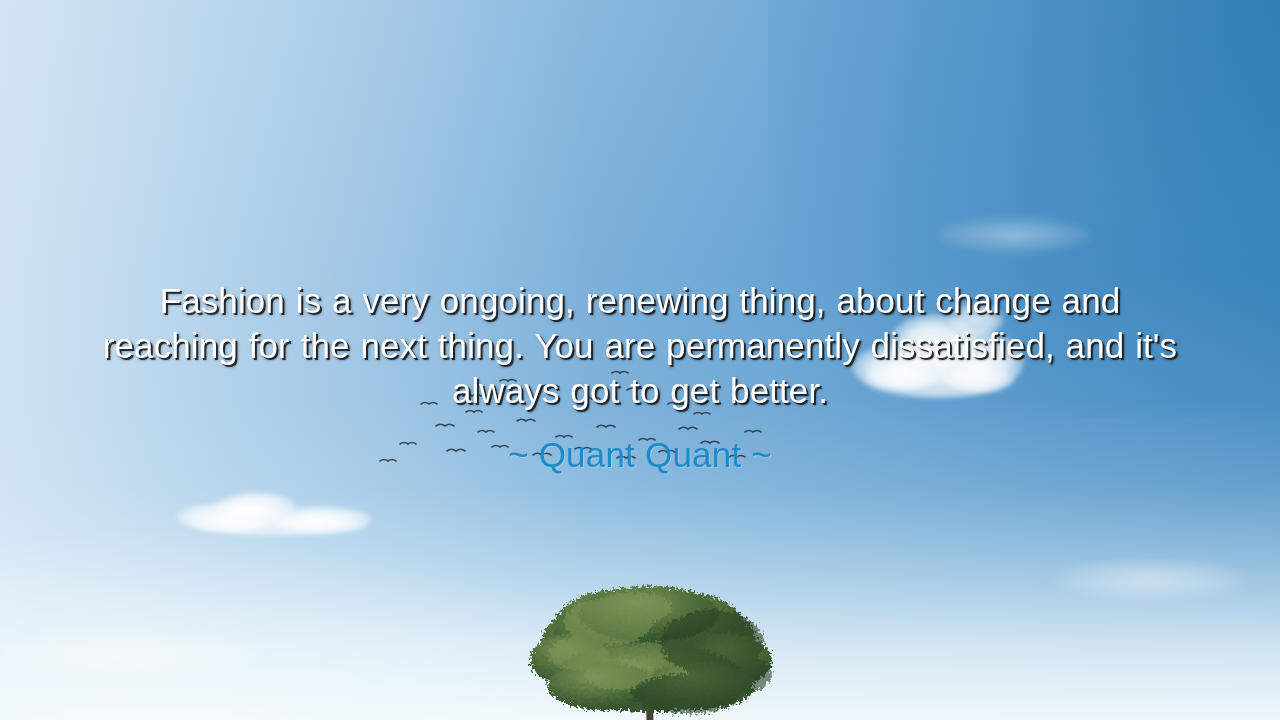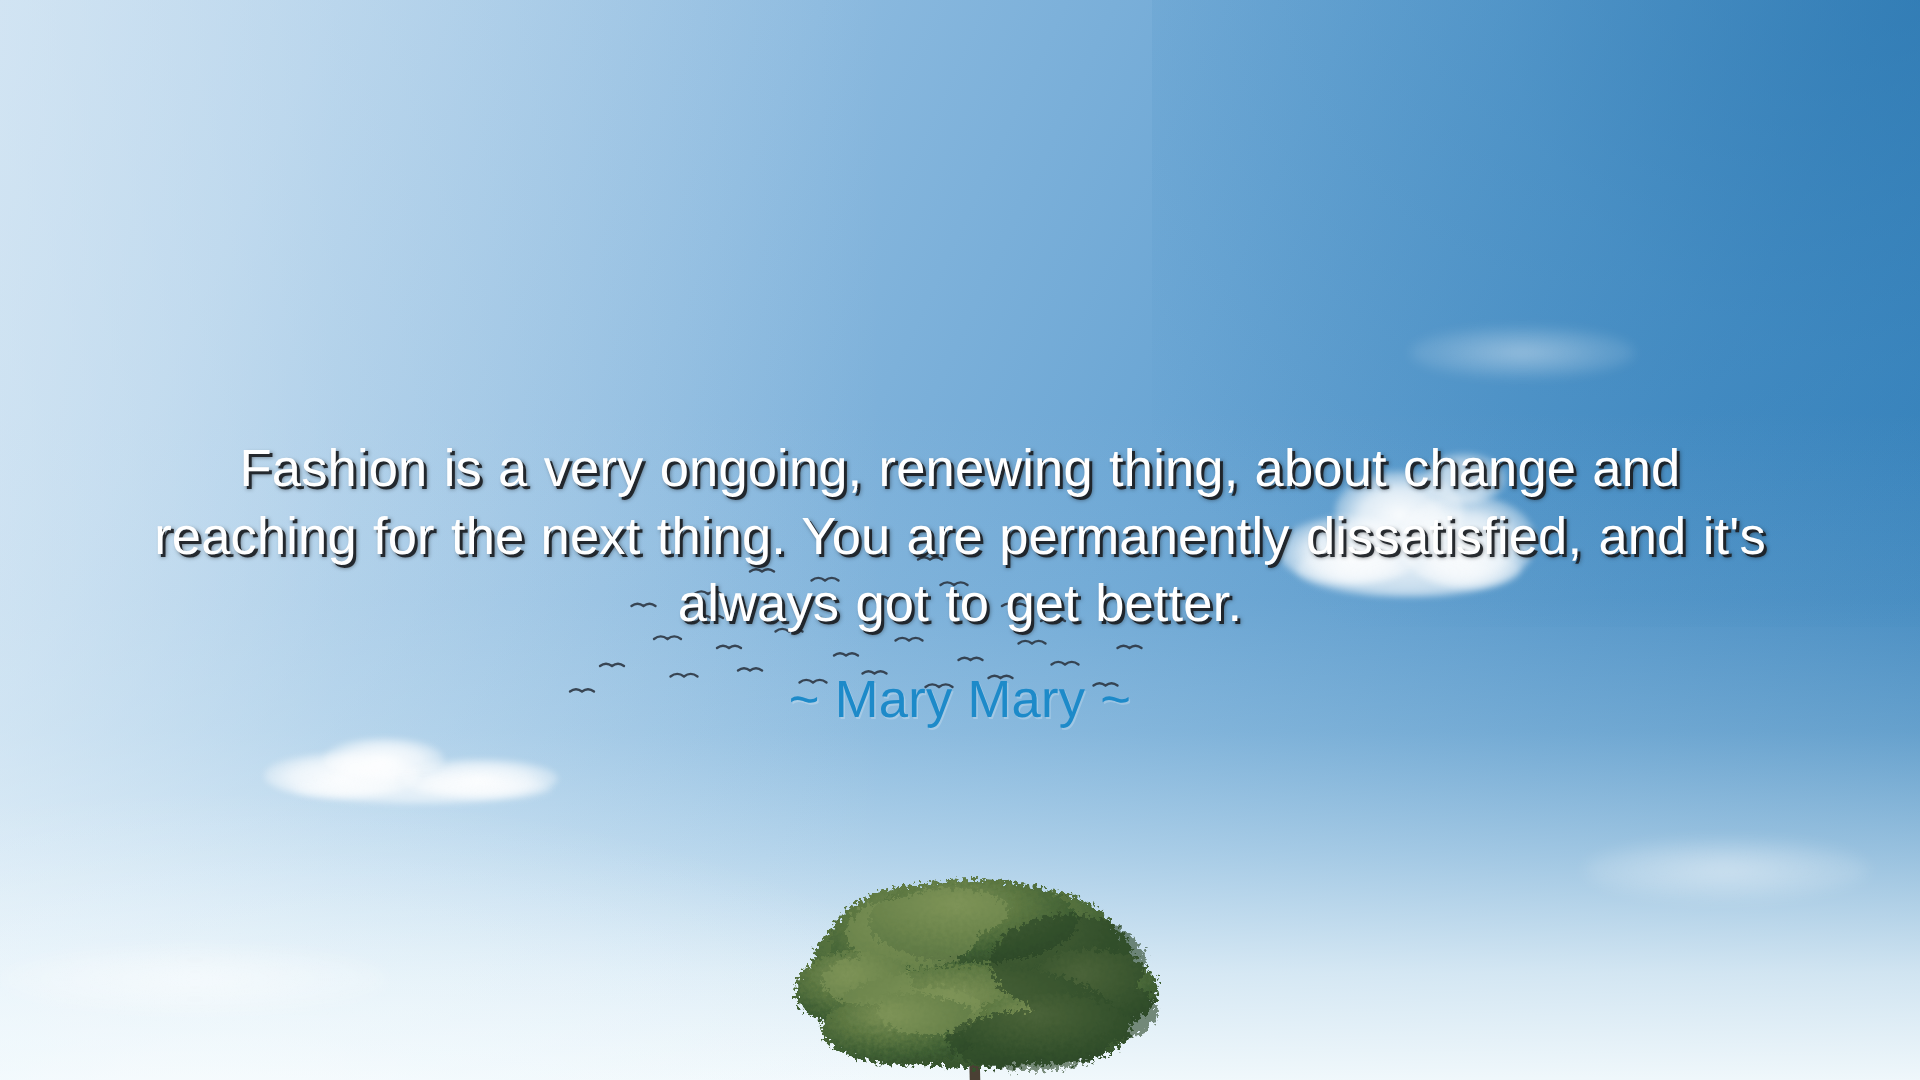--- a/index.html
+++ b/index.html
@@ -149,21 +149,21 @@
   #tree { position: absolute; left: 516px; top: 578px; width: 266px; height: 142px; }
 
   
   .quote-wrap {
     position: absolute;
     left: 0; right: 0;
     top: 278px;
     text-align: center;
   }
   .quote-text {
-    margin: 12px auto;
+    margin: 0 auto;
     width: 1096px;
     font-size: 35px;
     line-height: 45px;
     color: #ffffff;
     letter-spacing: 0.1px;
     text-shadow:
       2px 2px 0 rgba(28,32,36,0.92),
       2px 2px 3px rgba(20,24,28,0.55);
     word-spacing: 1px;
   }
@@ -285,16 +285,16 @@
 
     <g filter="url(#leafy)" fill="#2c4526" opacity="0.60">
       <ellipse cx="196" cy="64" rx="52" ry="32"></ellipse>
       <ellipse cx="214" cy="96" rx="42" ry="22"></ellipse>
       <ellipse cx="170" cy="116" rx="54" ry="20"></ellipse>
     </g>
   </svg>
 
   <div class="quote-wrap">
     <p class="quote-text">Fashion is a very ongoing, renewing thing, about change and reaching for the next thing. You are permanently dissatisfied, and it's always got to get better.</p>
-    <p class="attribution">~ Mary Mary ~</p>
+    <p class="attribution">~ Quant Quant ~</p>
   </div>
 
 </div>
 
 </body></html>

